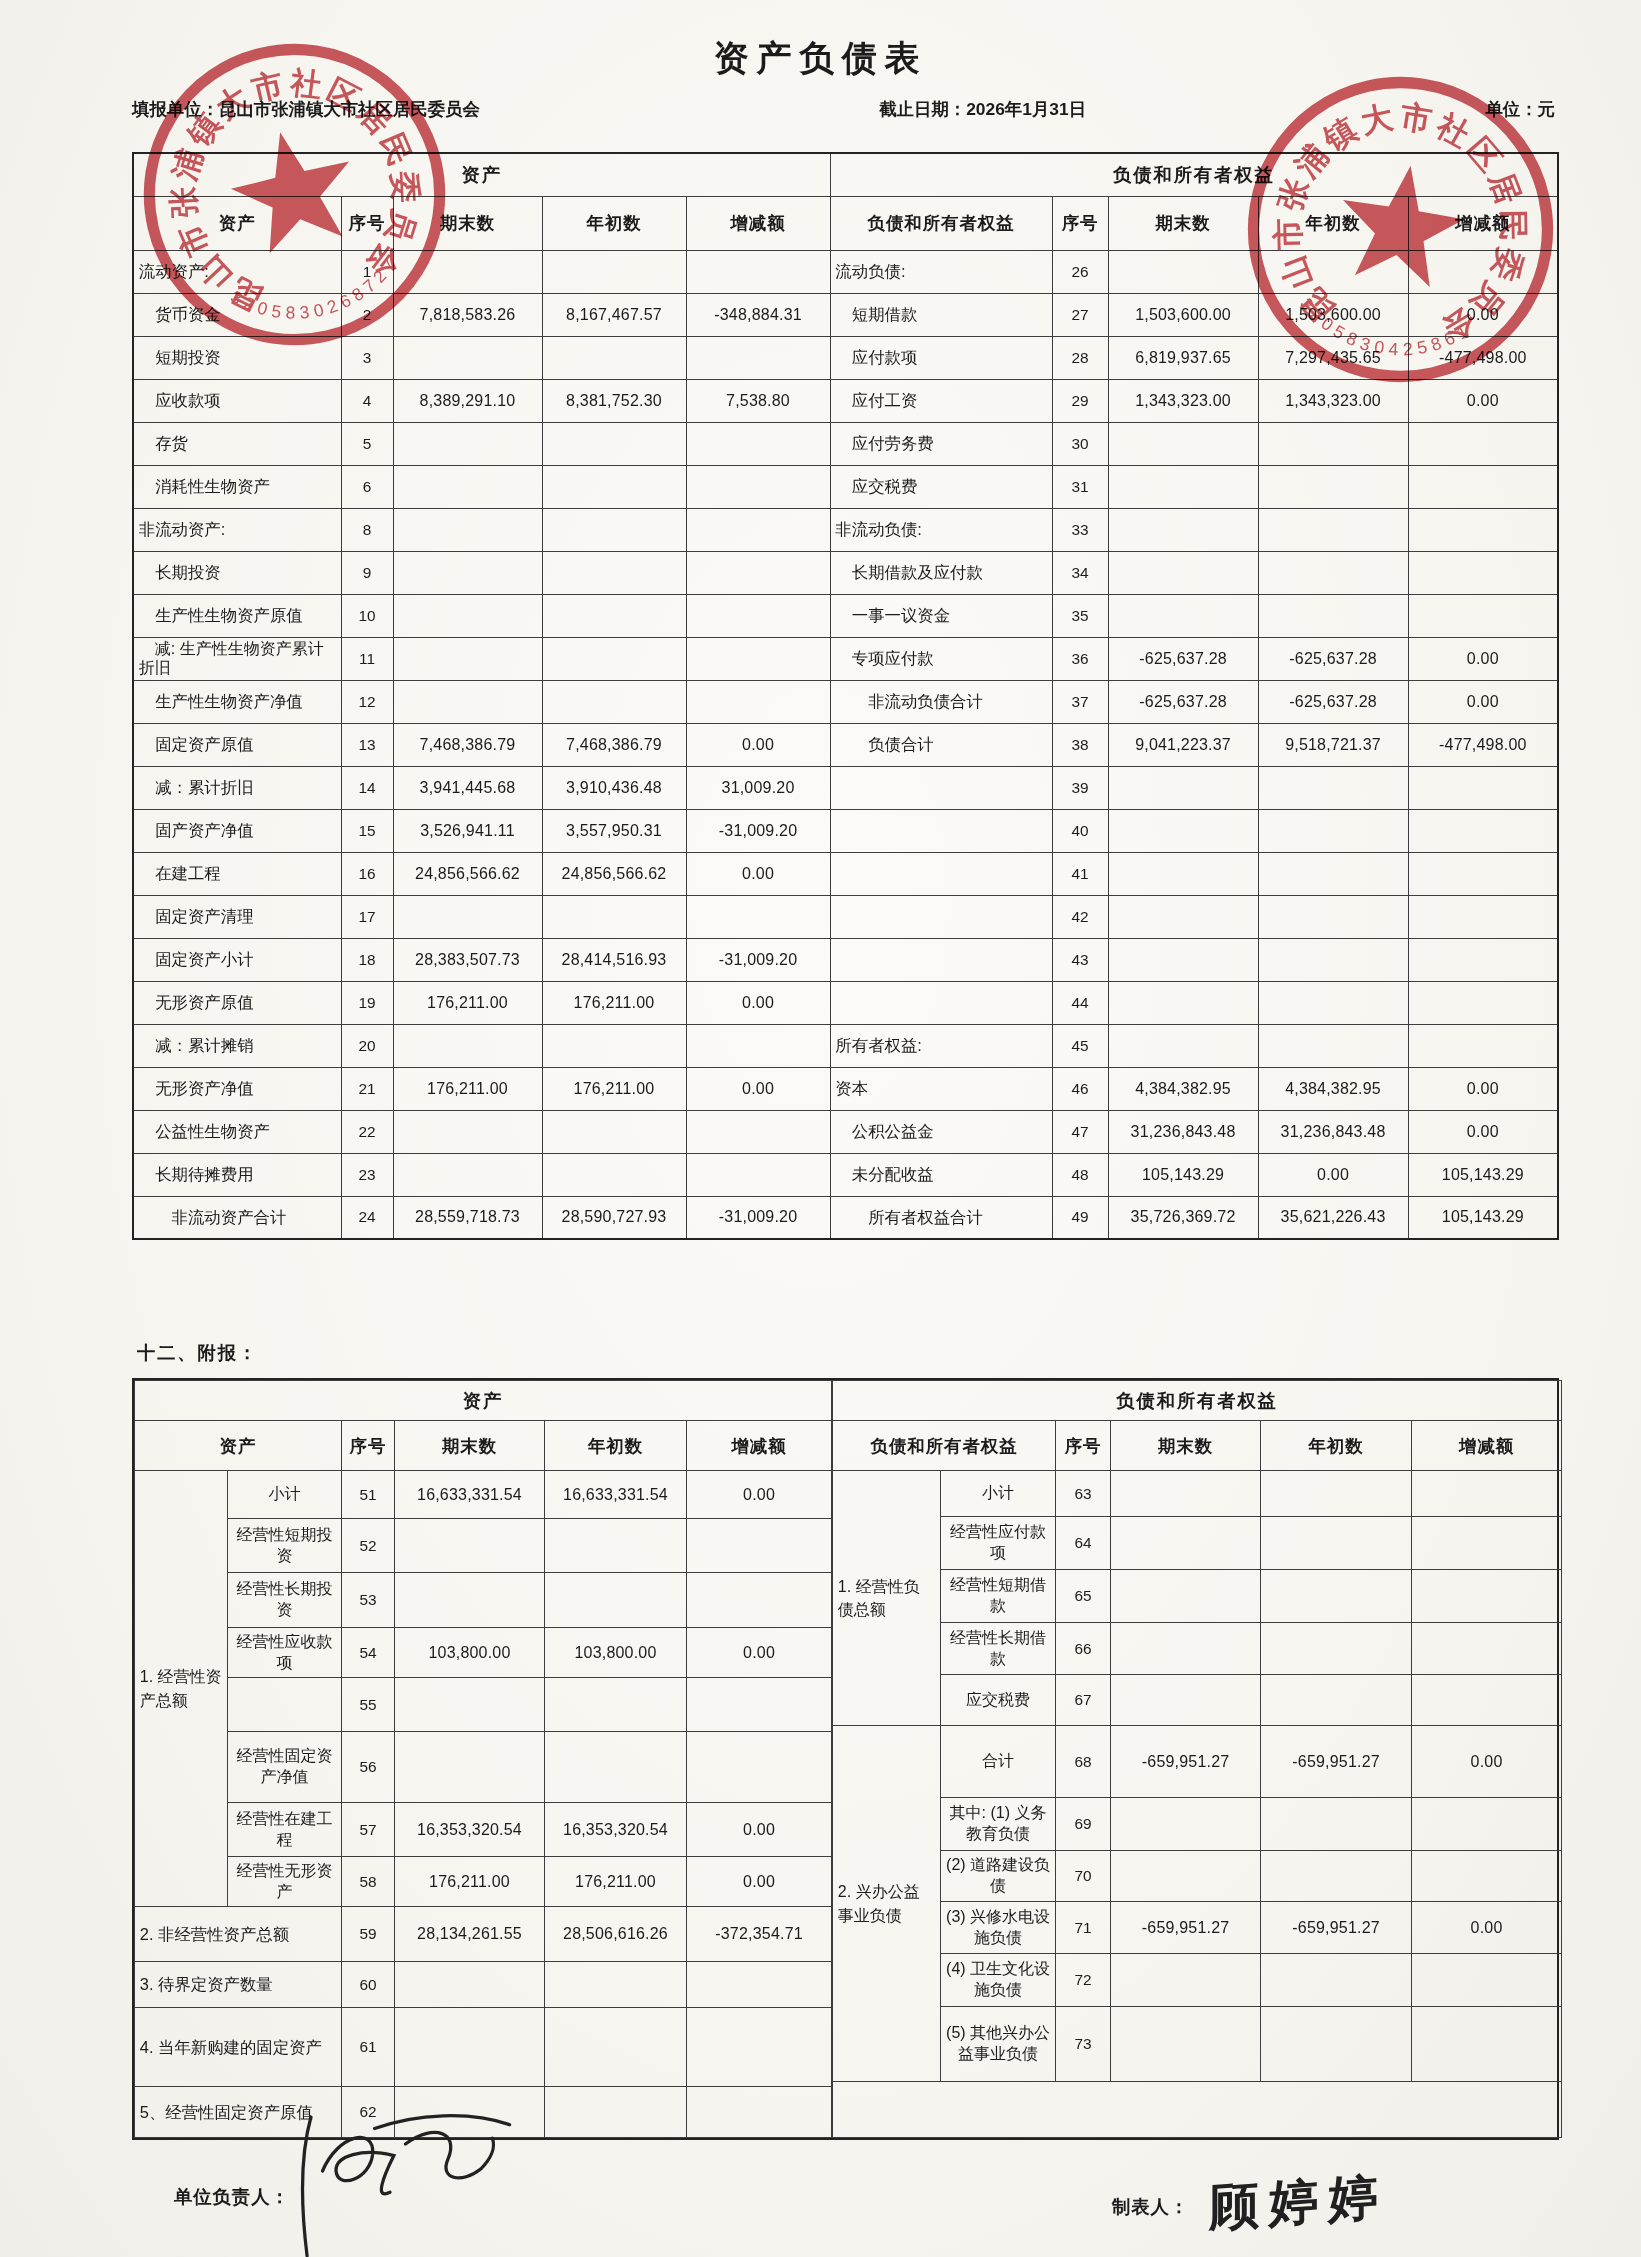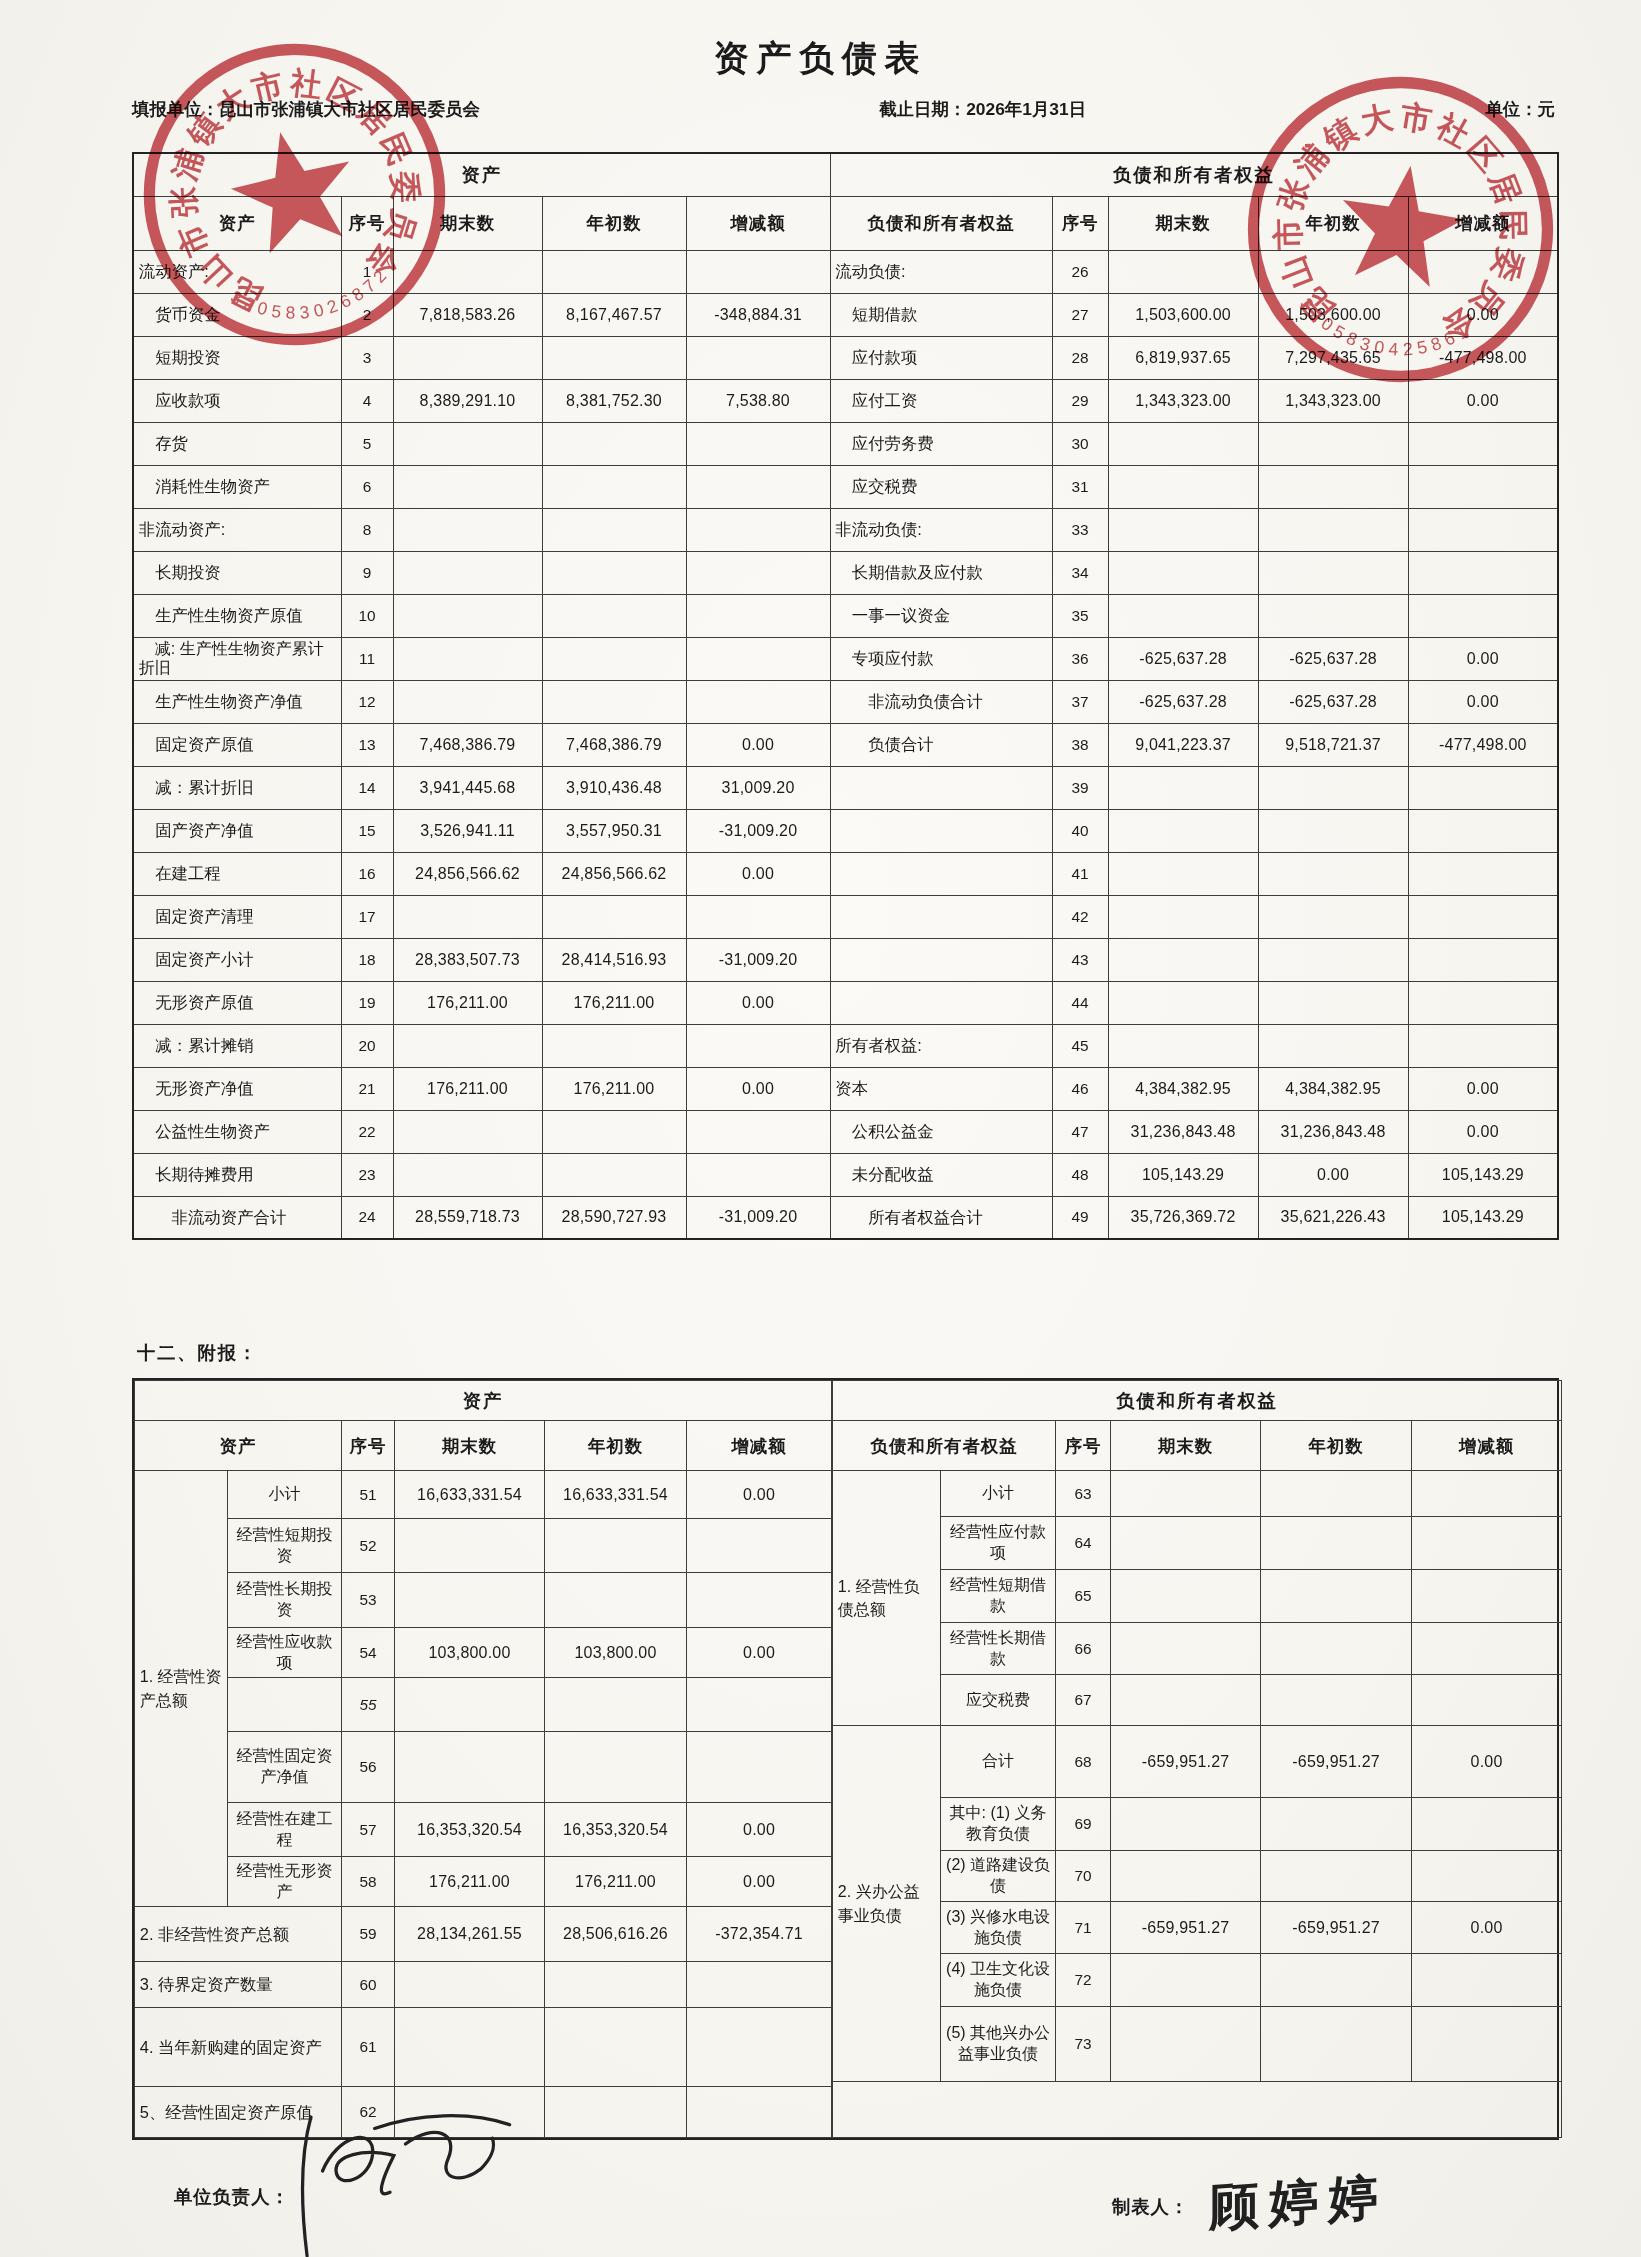--- a/index.html
+++ b/index.html
@@ -418,21 +418,21 @@
             <td class="c-val"></td>
             <td class="c-val"></td>
           </tr>
           <tr style="height: 50px;">
             <td class="c-sub">经营性应收款项</td>
             <td class="c-no">54</td>
             <td class="c-val">103,800.00</td>
             <td class="c-val">103,800.00</td>
             <td class="c-val">0.00</td>
           </tr>
-          <tr style="height: 54px; font-style: italic;">
+          <tr style="height: 54px;">
             <td class="c-sub"></td>
             <td class="c-no">55</td>
             <td class="c-val"></td>
             <td class="c-val"></td>
             <td class="c-val"></td>
           </tr>
           <tr style="height: 71px;">
             <td class="c-sub">经营性固定资产净值</td>
             <td class="c-no">56</td>
             <td class="c-val"></td>

